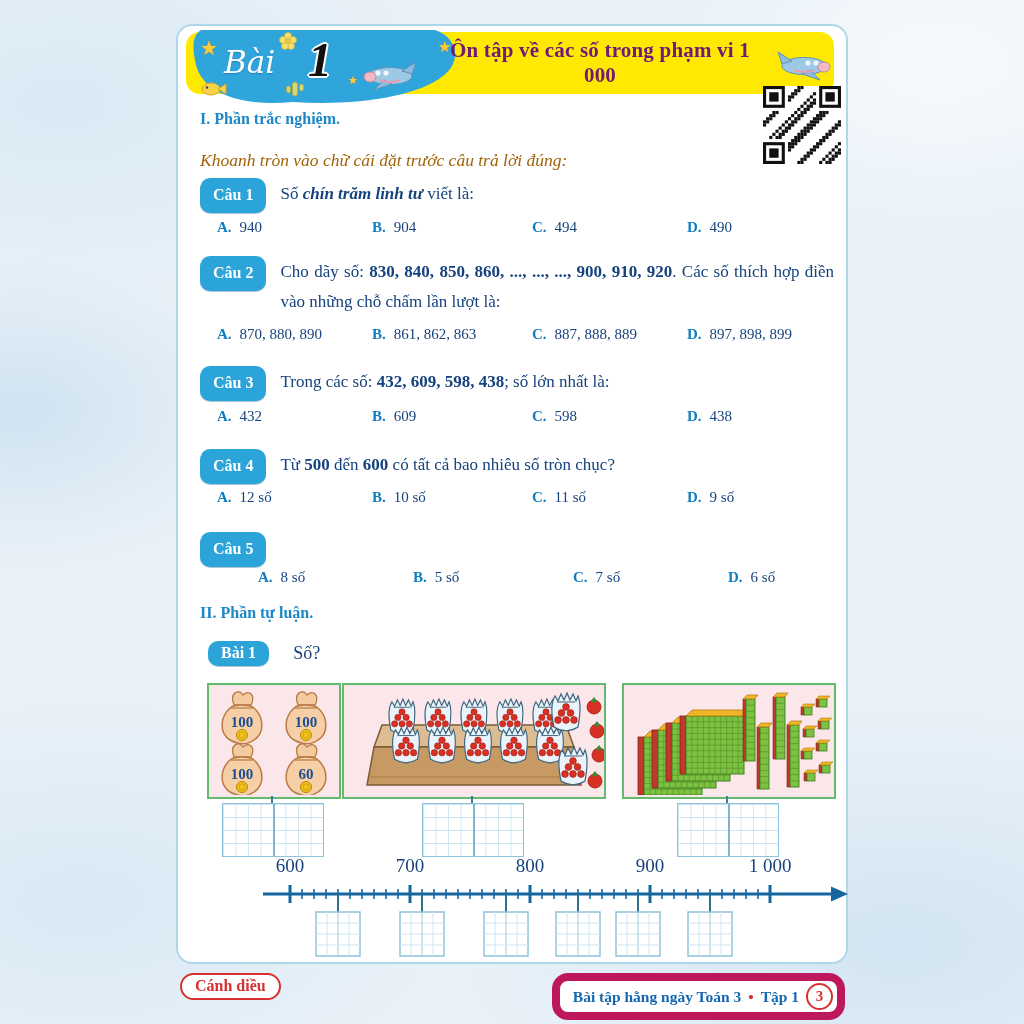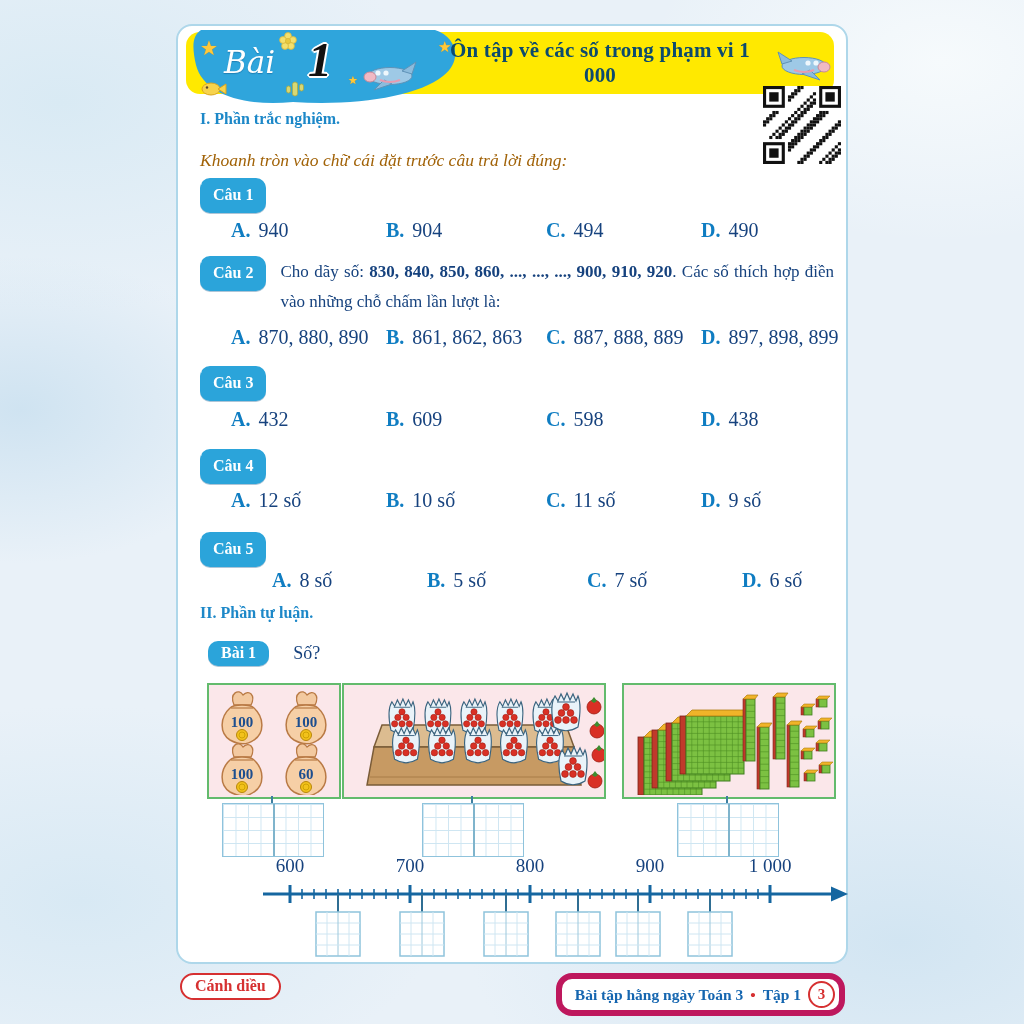--- a/index.html
+++ b/index.html
@@ -15,21 +15,21 @@
       radial-gradient(340px 220px at 2% 40%, #cfe3f1, rgba(207,227,241,0) 70%);
   }
   .card{
     position:absolute;left:176px;top:24px;width:668px;height:936px;
     background:#ffffff;border:2px solid #aed7ea;border-radius:16px;
   }
   
   .banner{position:absolute;left:8px;top:6px;width:648px;height:62px;background:#ffe900;border-radius:14px;}
   .banner-title{
     position:absolute;left:250px;right:70px;top:0;height:62px;display:flex;align-items:center;justify-content:center;
-    color:#0c4a6e;font-weight:bold;font-size:21px;letter-spacing:.2px;text-align:center;
+    color:#701a75;font-weight:bold;font-size:21px;letter-spacing:.2px;text-align:center;
   }
   .blob{position:absolute;left:-3px;top:-3px;}
   .lesson-label{
     position:absolute;left:38px;top:12px;color:#ffffff;font-style:italic;font-size:31px;font-family:"DejaVu Serif",serif;
     text-shadow:0 1px 1px rgba(0,60,110,.35);
   }
   .lesson-number{
     position:absolute;left:122px;top:0px;color:#111;font-style:italic;font-weight:bold;font-size:48px;
     text-shadow:-2px 0 #fff,2px 0 #fff,0 -2px #fff,0 2px #fff,-1px -1px #fff,1px 1px #fff,-1px 1px #fff,1px -1px #fff;
   }
@@ -42,21 +42,21 @@
   .question{position:absolute;left:22px;width:634px;display:flex;gap:14px;align-items:flex-start;color:#16427e;font-size:17px;line-height:1.75;}
   .qtext{flex:1;text-align:justify;margin-top:1px;}
   .seg-b{font-weight:bold;}
   .seg-bi{font-weight:bold;font-style:italic;}
   .badge{
     position:relative;flex:0 0 auto;background:#2ba4da;color:#fff;font-weight:bold;font-size:16px;
     padding:3px 13px 4px;border-radius:10px;box-shadow:0 1px 0 rgba(20,90,140,.35);white-space:nowrap;
   }
   .badge .star1{position:absolute;left:-9px;top:-12px;font-size:15px;font-style:normal;}
   .badge .star2{position:absolute;left:12px;top:-15px;font-size:10px;font-style:normal;}
-  .options{position:absolute;left:53px;width:616px;display:grid;grid-template-columns:155px 160px 155px 1fr;font-size:20px;color:#16427e;}
+  .options{position:absolute;left:39px;width:616px;display:grid;grid-template-columns:155px 160px 155px 1fr;font-size:15px;color:#16427e;}
   .opt-letter{color:#0f7dc2;font-weight:bold;margin-right:8px;}
   
   .prompt-row{position:absolute;left:30px;display:flex;gap:24px;align-items:center;color:#16427e;font-size:18px;}
   
   .figbox{position:absolute;top:657px;height:112px;background:#fbe7ea;border:2px solid #63bb6d;}
   .connector{position:absolute;width:2px;background:#3e7fa0;}
   .ansgrid{
     position:absolute;top:777px;width:100px;height:52px;background:#fff;border:1.5px solid #8fc3dc;
     background-image:
       linear-gradient(#cfe6f2 1px, transparent 1px),
@@ -65,21 +65,21 @@
   }
   .ansgrid .mid{position:absolute;left:50%;top:0;width:1.6px;height:100%;background:#7fb4cc;}
   
   .numberline{position:absolute;left:30px;top:826px;width:640px;height:116px;}
   
   .footer-brand{
     position:absolute;left:180px;top:973px;border:2px solid #d63031;border-radius:14px;background:#fff;
     color:#d63031;font-weight:bold;font-size:16px;padding:2px 13px 3px;
   }
   .footer-book{
-    position:absolute;top:973px;right:179px;border:6px solid #be185d;border-radius:16px;background:#fff;
+    position:absolute;top:973px;right:179px;border:8px solid #be185d;border-radius:16px;background:#fff;
     display:flex;align-items:center;gap:7px;padding:2px 4px 2px 13px;font-size:15.5px;
   }
   .footer-book .txt{color:#1566b0;font-weight:bold;}
   .footer-book .sep{color:#d63031;font-weight:bold;}
   .page-circle{
     display:inline-flex;align-items:center;justify-content:center;width:23px;height:23px;border:2px solid #d63031;
     border-radius:50%;color:#d63031;font-weight:bold;font-size:15px;background:#fff;
   }
 </style>
 </head>
@@ -288,48 +288,51 @@
       <rect x="20" y="24" width="1" height="1" fill="#111"></rect>
       <rect x="21" y="24" width="1" height="1" fill="#111"></rect>
     </svg>
 
   <div class="sec-heading" style="top:84px;">I. Phần trắc nghiệm.</div>
   <div class="instruction" style="top:124px;">Khoanh tròn vào chữ cái đặt trước câu trả lời đúng:</div>
 
   <div id="questions">
       <div class="question" style="top: 152px;">
         <span class="badge"><span class="star1">★</span><span class="star2">★</span><span>Câu 1</span></span>
+        <span class="qtext"><span>Số </span><span class="seg-bi">chín trăm linh tư</span><span> viết là:</span></span>
       </div>
       <div class="options" style="top: 193px;">
         <span><span class="opt-letter">A.</span><span>940</span></span>
         <span><span class="opt-letter">B.</span><span>904</span></span>
         <span><span class="opt-letter">C.</span><span>494</span></span>
         <span><span class="opt-letter">D.</span><span>490</span></span>
       </div>
       <div class="question" style="top: 230px;">
         <span class="badge"><span class="star1">★</span><span class="star2">★</span><span>Câu 2</span></span>
         <span class="qtext"><span>Cho dãy số: </span><span class="seg-b">830, 840, 850, 860, ..., ..., ..., 900, 910, 920</span><span>. Các số thích hợp điền vào những chỗ chấm lần lượt là:</span></span>
       </div>
       <div class="options" style="top: 300px;">
         <span><span class="opt-letter">A.</span><span>870, 880, 890</span></span>
         <span><span class="opt-letter">B.</span><span>861, 862, 863</span></span>
         <span><span class="opt-letter">C.</span><span>887, 888, 889</span></span>
         <span><span class="opt-letter">D.</span><span>897, 898, 899</span></span>
       </div>
       <div class="question" style="top: 340px;">
         <span class="badge"><span class="star1">★</span><span class="star2">★</span><span>Câu 3</span></span>
+        <span class="qtext"><span>Trong các số: </span><span class="seg-b">432, 609, 598, 438</span><span>; số lớn nhất là:</span></span>
       </div>
       <div class="options" style="top: 382px;">
         <span><span class="opt-letter">A.</span><span>432</span></span>
         <span><span class="opt-letter">B.</span><span>609</span></span>
         <span><span class="opt-letter">C.</span><span>598</span></span>
         <span><span class="opt-letter">D.</span><span>438</span></span>
       </div>
       <div class="question" style="top: 423px;">
         <span class="badge"><span class="star1">★</span><span class="star2">★</span><span>Câu 4</span></span>
+        <span class="qtext"><span>Từ </span><span class="seg-b">500</span><span> đến </span><span class="seg-b">600</span><span> có tất cả bao nhiêu số tròn chục?</span></span>
       </div>
       <div class="options" style="top: 463px;">
         <span><span class="opt-letter">A.</span><span>12 số</span></span>
         <span><span class="opt-letter">B.</span><span>10 số</span></span>
         <span><span class="opt-letter">C.</span><span>11 số</span></span>
         <span><span class="opt-letter">D.</span><span>9 số</span></span>
       </div>
       <div class="question" style="top: 506px;">
         <span class="badge"><span class="star1">★</span><span class="star2">★</span><span>Câu 5</span></span>
       </div>

